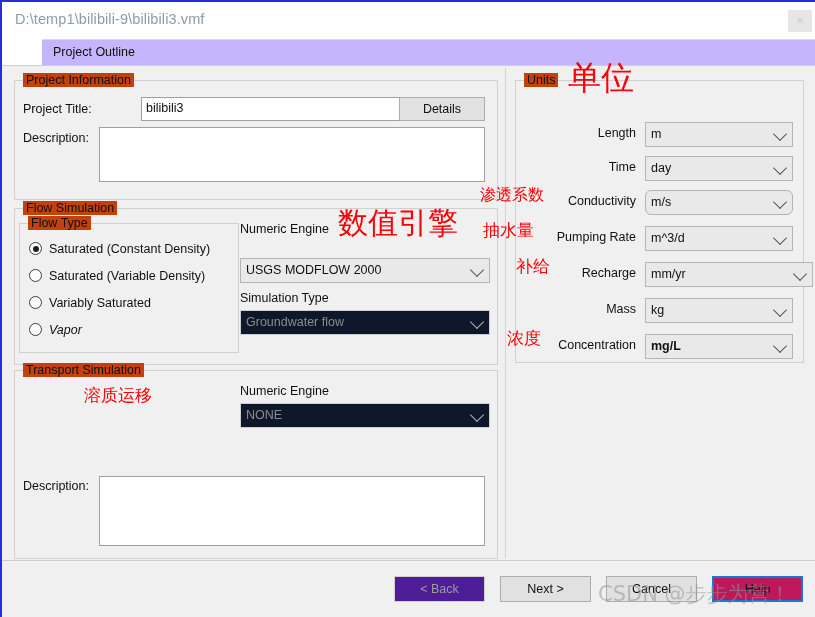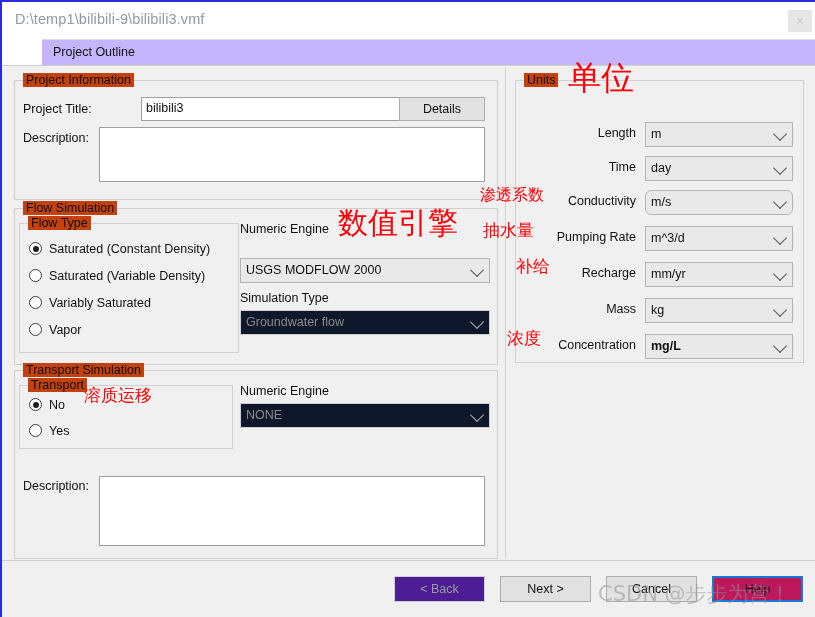--- a/index.html
+++ b/index.html
@@ -238,21 +238,21 @@
           <span>Saturated (Constant Density)</span>
         </div>
         <div class="radio" style="left:9px; top:45px;">
           <span class="dot"></span>
           <span>Saturated (Variable Density)</span>
         </div>
         <div class="radio" style="left:9px; top:72px;">
           <span class="dot"></span>
           <span>Variably Saturated</span>
         </div>
-        <div class="radio" style="left:9px; top:99px;">
+        <div class="radio" style="left:9px; top:99px;font-style:italic;">
           <span class="dot"></span>
           <span>Vapor</span>
         </div>
       </div>
 
       <div class="lbl" style="left:225px; top:13px;">Numeric Engine</div>
 
       <div class="cbox" style="left:225px; top:32px; width:250px; height:25px;margin-top:17px;">
         <span>USGS MODFLOW 2000</span>
         <span class="chev"></span>
@@ -262,32 +262,20 @@
 
       <div class="cbox plainwhite" style="left:225px; top:101px; width:250px; height:25px;">
         <span>Groundwater flow</span>
         <span class="chev"></span>
       </div>
     </div>
 
     <div class="gbox" style="left:12px; top:304px; width:482px; height:187px;">
       <div class="gtitle">Transport Simulation</div>
 
-      <div class="gbox" style="left:4px; top:14px; width:212px; height:62px;">
-        <div class="gtitle">Transport</div>
-
-        <div class="radio on" style="left:9px; top:12px;">
-          <span class="dot"></span>
-          <span>No</span>
-        </div>
-        <div class="radio" style="left:9px; top:38px;">
-          <span class="dot"></span>
-          <span>Yes</span>
-        </div>
-      </div>
 
       <div class="lbl" style="left:225px; top:13px;">Numeric Engine</div>
 
       <div class="cbox plainwhite" style="left:225px; top:32px; width:250px; height:25px;">
         <span>NONE</span>
         <span class="chev"></span>
       </div>
 
       <div class="lbl" style="left:8px; top:108px;">Description:</div>
 
@@ -315,21 +303,21 @@
         <span class="chev"></span>
       </div>
 
       <div class="lbl right" style="left:20px; top:149px; width:100px;">Pumping Rate</div>
       <div class="cbox" style="left:129px; top:145px; width:148px; height:25px;">
         <span>m^3/d</span>
         <span class="chev"></span>
       </div>
 
       <div class="lbl right" style="left:20px; top:185px; width:100px;">Recharge</div>
-      <div class="cbox" style="left:129px; top:181px; width:148px; height:25px;">
+      <div class="cbox" style="left:129px; top:181px; width:168px; height:25px;">
         <span>mm/yr</span>
         <span class="chev"></span>
       </div>
 
       <div class="lbl right" style="left:20px; top:221px; width:100px;">Mass</div>
       <div class="cbox" style="left:129px; top:217px; width:148px; height:25px;">
         <span>kg</span>
         <span class="chev"></span>
       </div>
 

